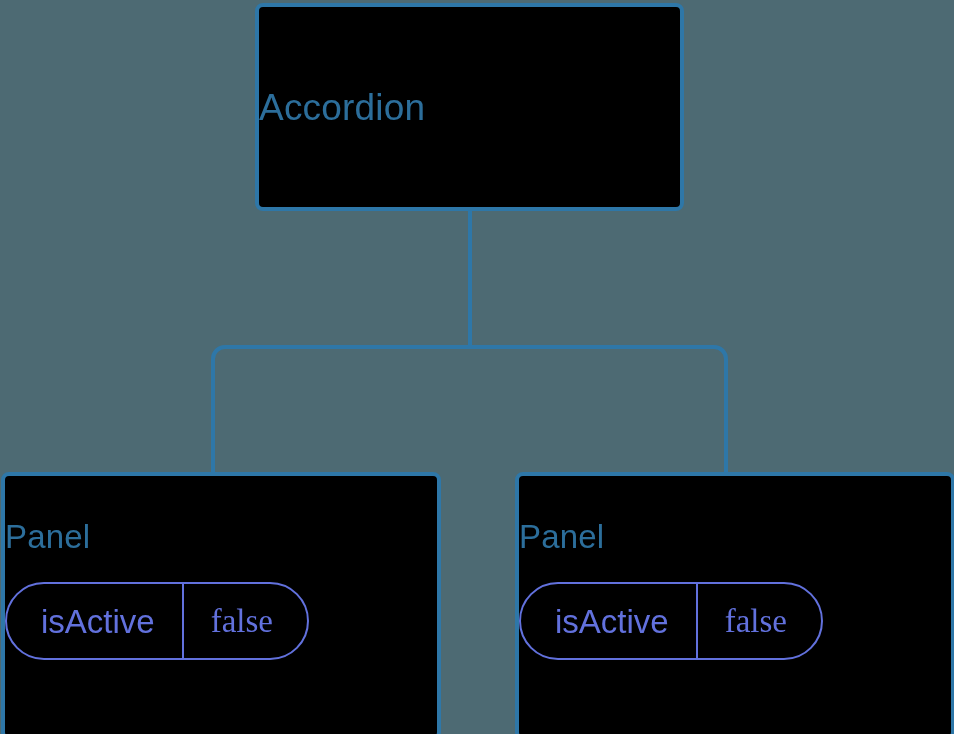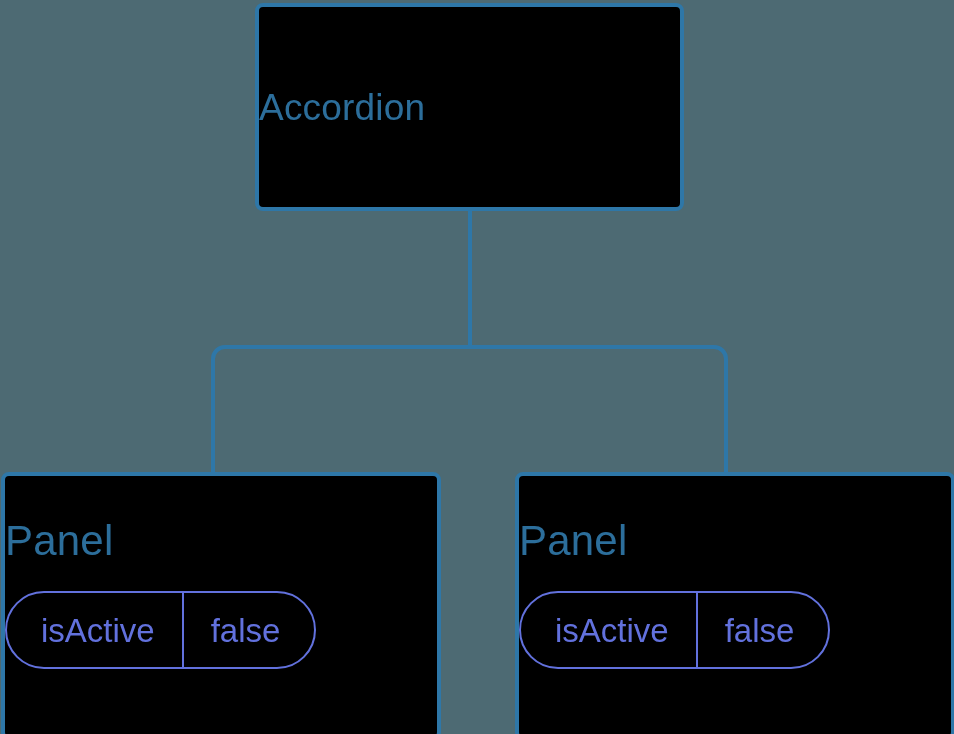--- a/index.html
+++ b/index.html
@@ -63,21 +63,21 @@
     top: 472px;
     width: 440px;
     height: 268px;
     padding-top: 44px;
   }
   #node-panel-0 { left: 1px; }
   #node-panel-1 { left: 515px; }
 
   .node-title {
     color: #2c6e9b;
-    font-size: 42px;
+    font-size: 33px;
     line-height: 1;
     letter-spacing: 0.2px;
     white-space: nowrap;
   }
 
   
   .state-pill {
     margin-top: 29px;
     display: flex;
     align-items: stretch;
@@ -97,20 +97,21 @@
     line-height: 1;
     white-space: nowrap;
     box-sizing: border-box;
   }
   .state-key {
     padding: 0 27px 0 34px;
   }
   .state-val {
     padding: 0 34px 0 27px;
     border-left: 2px solid #6271dd;
+    font-family: Liberation Serif, serif;
   }
 </style>
 </head>
 <body>
 
 <div id="stage">
 
   <svg id="connectors" viewBox="0 0 954 734" width="954" height="734" xmlns="http://www.w3.org/2000/svg">
 
     <path d="M 470,209 L 470,347" fill="none" stroke="#2e77a8" stroke-width="4"></path>

